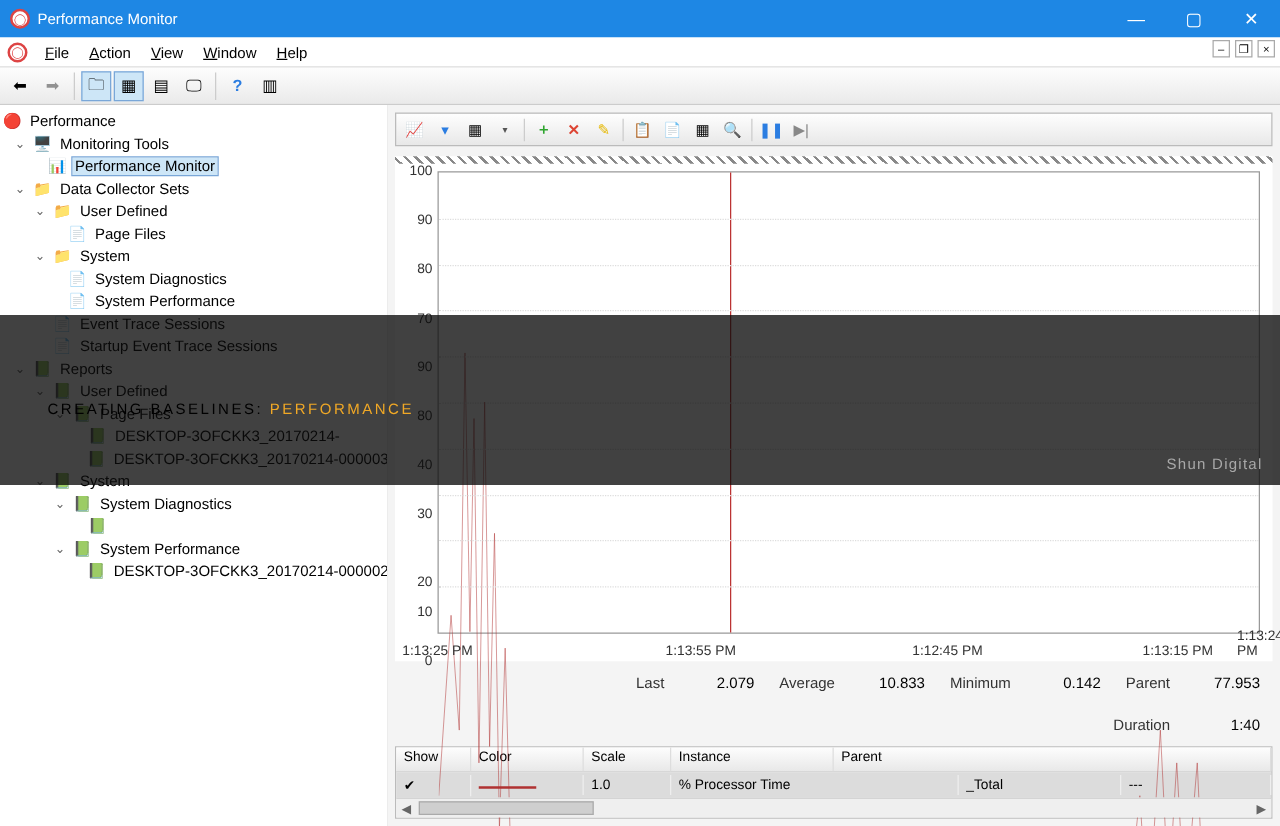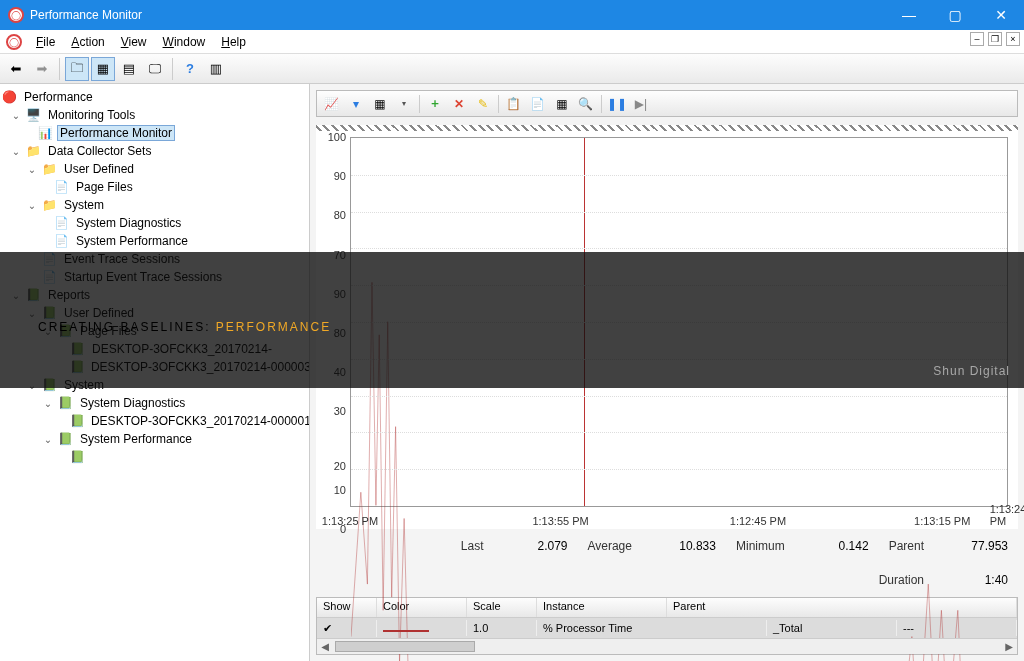--- a/index.html
+++ b/index.html
@@ -31,21 +31,21 @@
 .cbtn{width:22px;height:20px;display:flex;align-items:center;justify-content:center;font-size:12px;}
 .csep{width:1px;height:18px;background:#ccc;margin:0 2px;}
 .chart-area{margin:8px 6px 4px 6px;background:#fff;position:relative;height:420px;border-top:6px solid transparent;border-image:repeating-linear-gradient(45deg,#888 0 2px,transparent 2px 6px) 6;}
 .chart-inner{position:absolute;left:34px;right:10px;top:6px;bottom:22px;border:1px solid #999;}
 .grid-line{position:absolute;left:0;right:0;border-top:1px dotted #ddd;}
 .ylabel{position:absolute;left:0;width:30px;text-align:right;font-size:11px;color:#333;transform:translateY(-50%);}
 .xlabel{position:absolute;bottom:2px;font-size:11px;color:#333;transform:translateX(-50%);}
 .cursor-line{position:absolute;top:0;bottom:0;width:1px;background:#bb3333;}
 svg.series{position:absolute;inset:0;}
 .stats{margin:2px 6px;background:transparent;display:flex;flex-wrap:wrap;justify-content:flex-end;gap:20px;padding:4px 10px;font-size:11px;}
-.stat-pair{display:flex;gap:28px;}
+.stat-pair{display:flex;gap:16px;}
 .stat-lbl{color:#333;}
 .stat-val{min-width:56px;text-align:right;}
 .counter-grid{margin:4px 6px 6px 6px;border:1px solid #bbb;background:#fff;}
 .ghead{display:flex;background:linear-gradient(#fdfdfd,#e8e8e8);border-bottom:1px solid #ccc;height:20px;}
 .gh{padding:2px 6px;border-right:1px solid #ddd;font-size:11px;}
 .grow{display:flex;align-items:center;height:20px;background:#dcdcdc;}
 .gc{padding:2px 6px;border-right:1px solid #eee;font-size:11px;}
 .scroll-h{height:16px;background:#efefef;border-top:1px solid #ccc;position:relative;}
 .scroll-h .thumb{position:absolute;left:18px;width:140px;top:2px;bottom:2px;background:#cfcfcf;border:1px solid #aaa;}
 .scroll-h .ar{position:absolute;top:0;bottom:0;width:16px;display:flex;align-items:center;justify-content:center;color:#666;font-size:10px;}
@@ -171,29 +171,29 @@
         <span class="tico">📗</span>
         <span class="tlabel">System</span>
       </div>
     <div class="tree-row" style="padding-left:42px">
         <span class="tw">⌄</span>
         <span class="tico">📗</span>
         <span class="tlabel">System Diagnostics</span>
       </div>
     <div class="tree-row" style="padding-left:70px">
         <span class="tico">📗</span>
-        <span class="tlabel">DESKTOP-3OFCKK3_20170214-000001</span>
       </div>
     <div class="tree-row" style="padding-left:42px">
         <span class="tw">⌄</span>
         <span class="tico">📗</span>
         <span class="tlabel">System Performance</span>
       </div>
     <div class="tree-row" style="padding-left:70px">
         <span class="tico">📗</span>
+        <span class="tlabel">DESKTOP-3OFCKK3_20170214-000002</span>
       </div>
   </div>
 
   <div class="content">
     <div class="chart-tb">
       <div class="cbtn">📈</div>
       <div class="cbtn" style="color:#2b7de1">▾</div>
       <div class="cbtn">▦</div>
       <div class="cbtn" style="font-size:8px;color:#555">▾</div>
       <div class="csep"></div>

